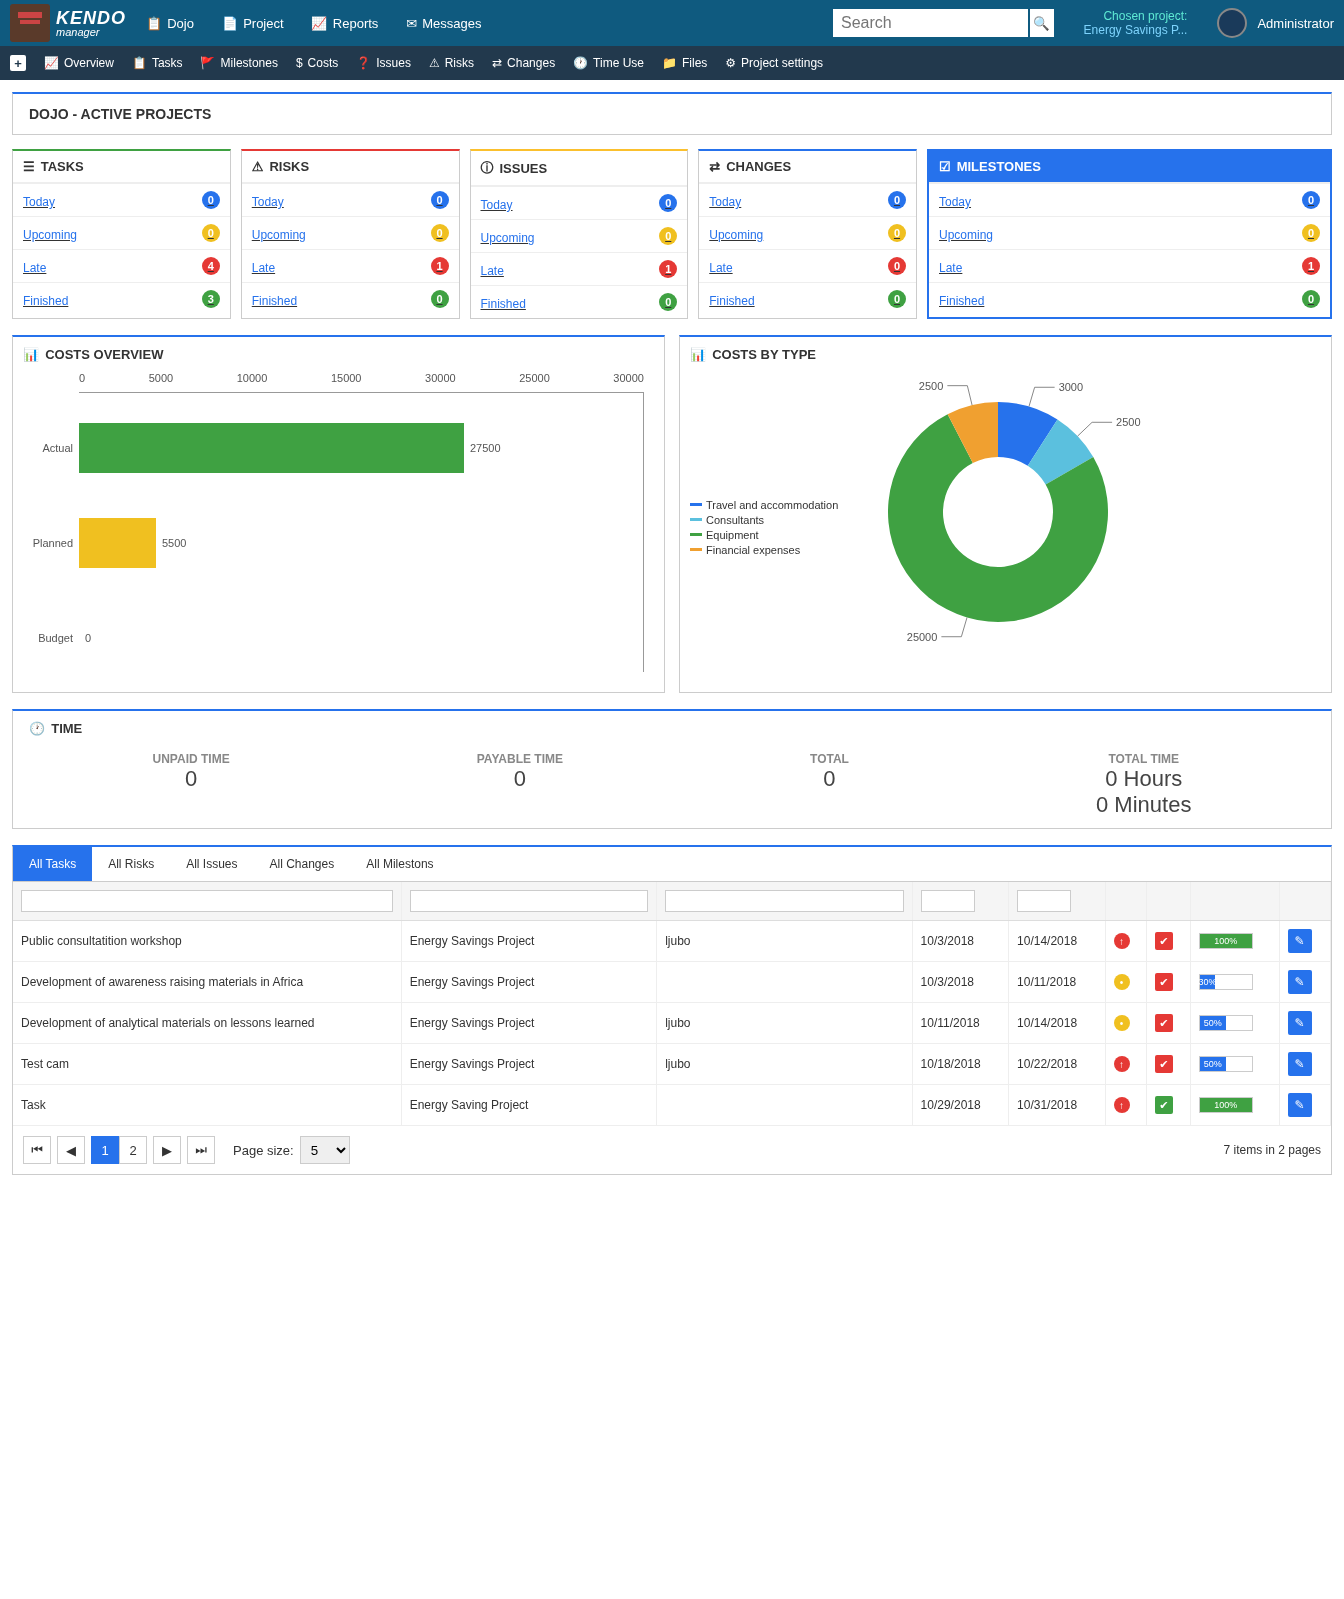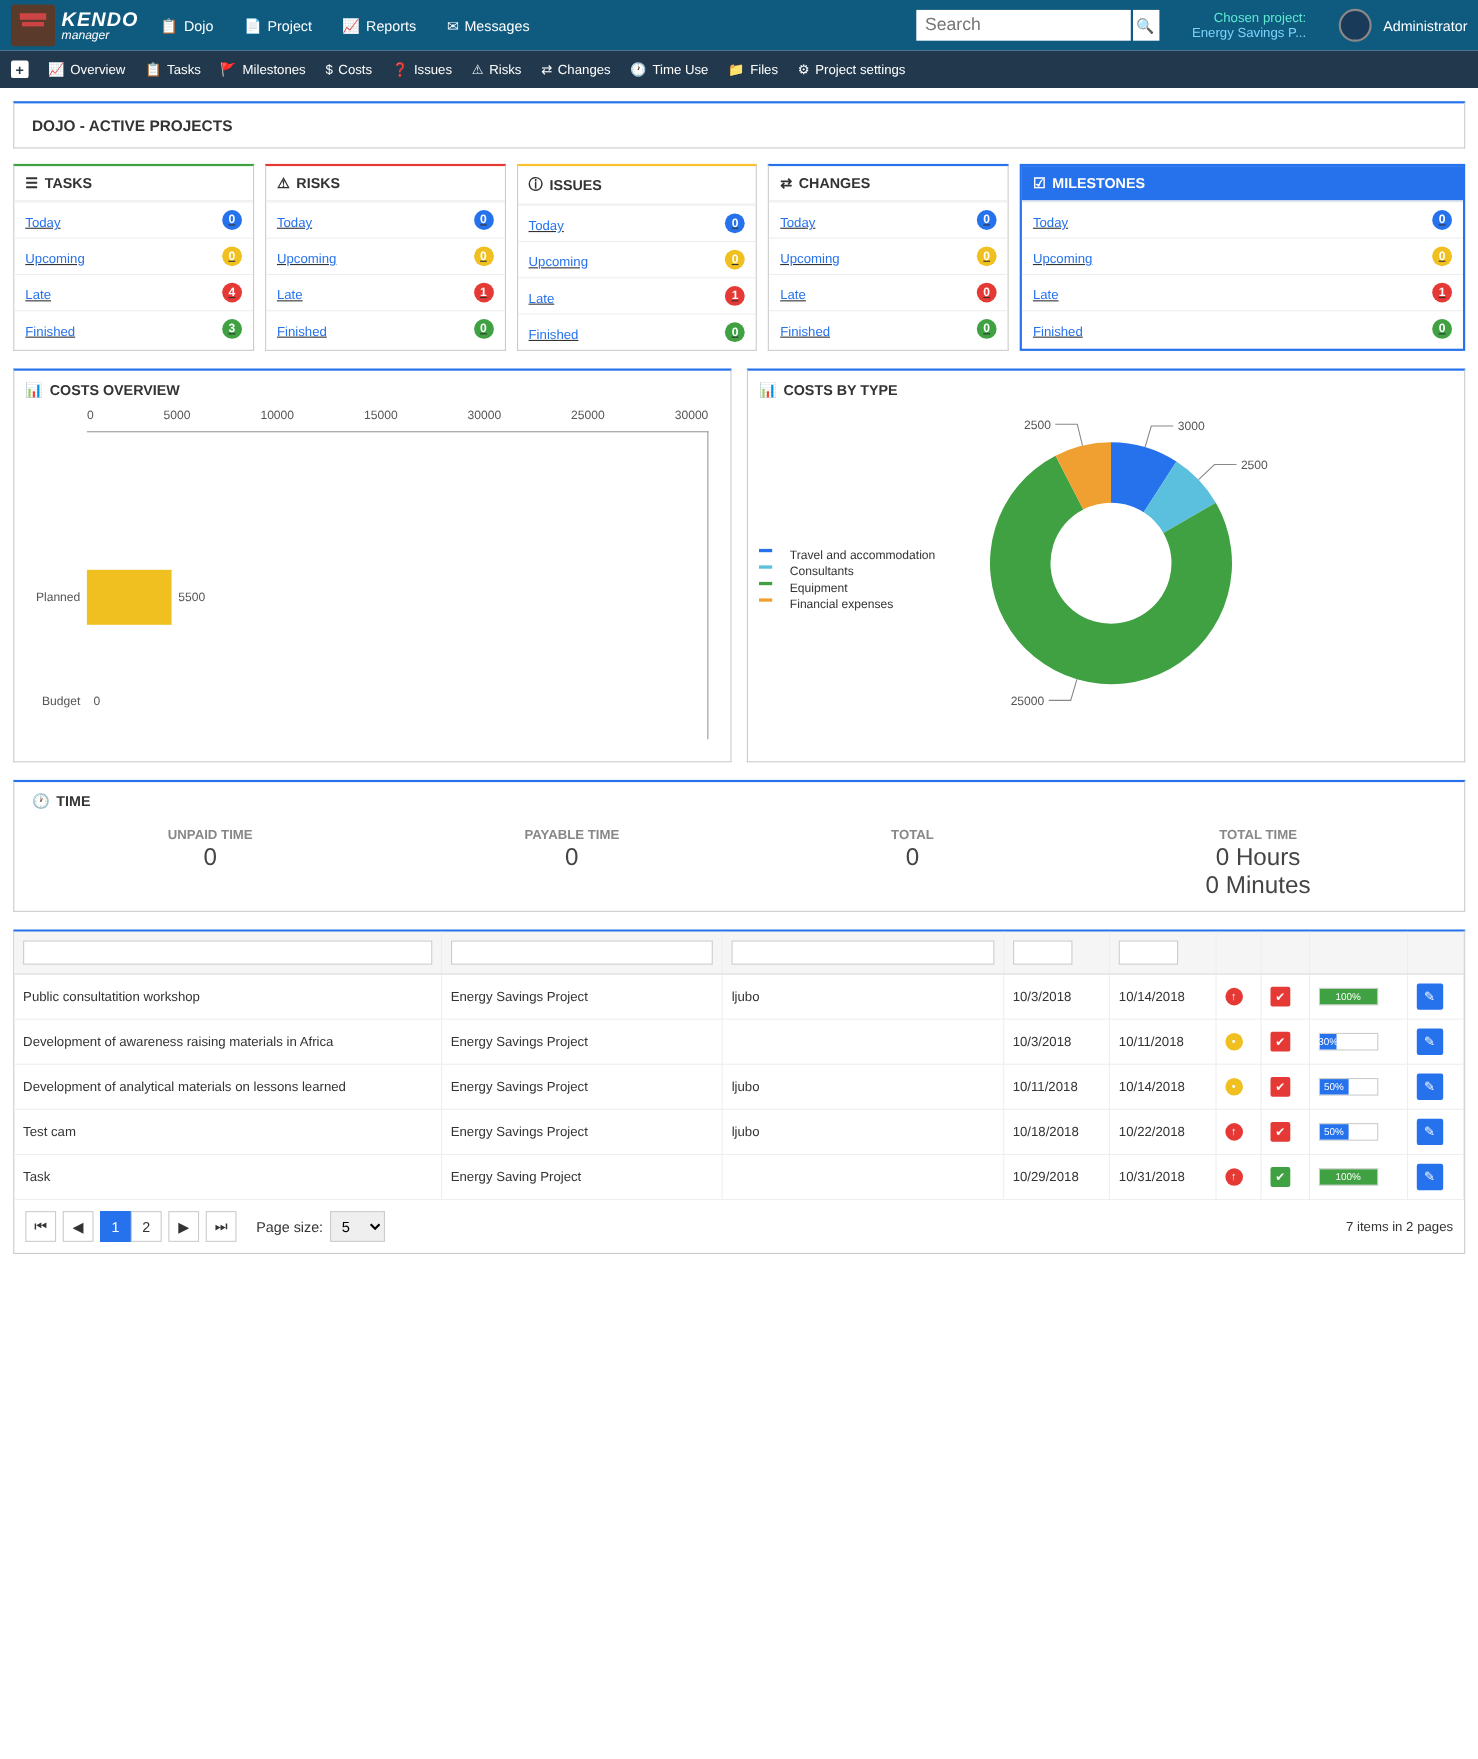--- a/index.html
+++ b/index.html
@@ -51,21 +51,21 @@
 .chart-head { font-weight: bold; font-size: 13px; display: flex; align-items: center; gap: 6px; margin-bottom: 10px; }
 .barchart-area { position: relative; height: 300px; padding-left: 56px; padding-top: 20px; }
 .bar-xaxis { position: absolute; top: 0; left: 56px; right: 10px; display: flex; justify-content: space-between; font-size: 11px; color: #555; }
 .bar-plot { border-top: 1px solid #999; border-right: 1px solid #999; position: absolute; top: 20px; bottom: 0; left: 56px; right: 10px; }
 .bar-row { position: absolute; left: 0; height: 50px; display: flex; align-items: center; }
 .bar-row .ylab { position: absolute; left: -56px; width: 50px; text-align: right; font-size: 11px; color: #555; }
 .bar { height: 50px; }
 .bar-val { font-size: 11px; color: #555; margin-left: 6px; }
 .donut-wrap { display: flex; align-items: center; gap: 20px; }
 .legend { font-size: 11px; }
-.legend-item { display: flex; gap: 16px; margin: 3px 0; }
+.legend-item { display: flex; align-items: center; gap: 4px; margin: 3px 0; }
 .legend-sw { width: 12px; height: 3px; }
 .time-panel { border: 1px solid #ccc; border-top: 2px solid #2672ec; padding: 10px 16px; margin-bottom: 16px; }
 .time-head { font-weight: bold; font-size: 13px; display: flex; align-items: center; gap: 6px; margin-bottom: 16px; }
 .time-stats { display: flex; justify-content: space-around; text-align: center; }
 .time-stat-label { font-size: 12px; color: #888; font-weight: bold; }
 .time-stat-val { font-size: 22px; font-weight: 300; color: #444; }
 .tabs-panel { border: 1px solid #ccc; border-top: 2px solid #2672ec; }
 .tabs-bar { display: flex; border-bottom: 1px solid #ccc; }
 .tab { padding: 10px 16px; cursor: pointer; font-size: 12px; color: #333; }
 .tab.active { background: #2672ec; color: #fff; }
@@ -310,20 +310,25 @@
           <div class="bar-xaxis">
             <span>0</span>
             <span>5000</span>
             <span>10000</span>
             <span>15000</span>
             <span>30000</span>
             <span>25000</span>
             <span>30000</span>
           </div>
           <div class="bar-plot">
+            <div class="bar-row" style="top: 30px;">
+              <span class="ylab">Actual</span>
+              <div class="bar" style="width:385px;background:#3fa142"></div>
+              <span class="bar-val">27500</span>
+            </div>
             <div class="bar-row" style="top: 125px;">
               <span class="ylab">Planned</span>
               <div class="bar" style="width:77px;background:#f0c020"></div>
               <span class="bar-val">5500</span>
             </div>
             <div class="bar-row" style="top: 220px;">
               <span class="ylab">Budget</span>
               <div class="bar" style="width:0px;background:#e53935"></div>
               <span class="bar-val">0</span>
             </div>
@@ -393,20 +398,27 @@
           <div class="time-stat-val">0</div>
         </div>
         <div>
           <div class="time-stat-label">TOTAL TIME</div>
           <div class="time-stat-val">0 Hours<br>0 Minutes</div>
         </div>
       </div>
   </div>
 
   <div class="tabs-panel">
+    <div class="tabs-bar" id="tabs-bar">
+        <div class="tab active">All Tasks</div>
+        <div class="tab">All Risks</div>
+        <div class="tab">All Issues</div>
+        <div class="tab">All Changes</div>
+        <div class="tab">All Milestons</div>
+      </div>
     <table class="grid">
       <thead>
       <tr id="grid-filter">
             <th><input class="filter-input" style=""></th>
             <th><input class="filter-input" style=""></th>
             <th><input class="filter-input" style=""></th>
             <th><input class="filter-input sm" style=""></th>
             <th><input class="filter-input sm" style=""></th>
             <th></th>
             <th></th>

